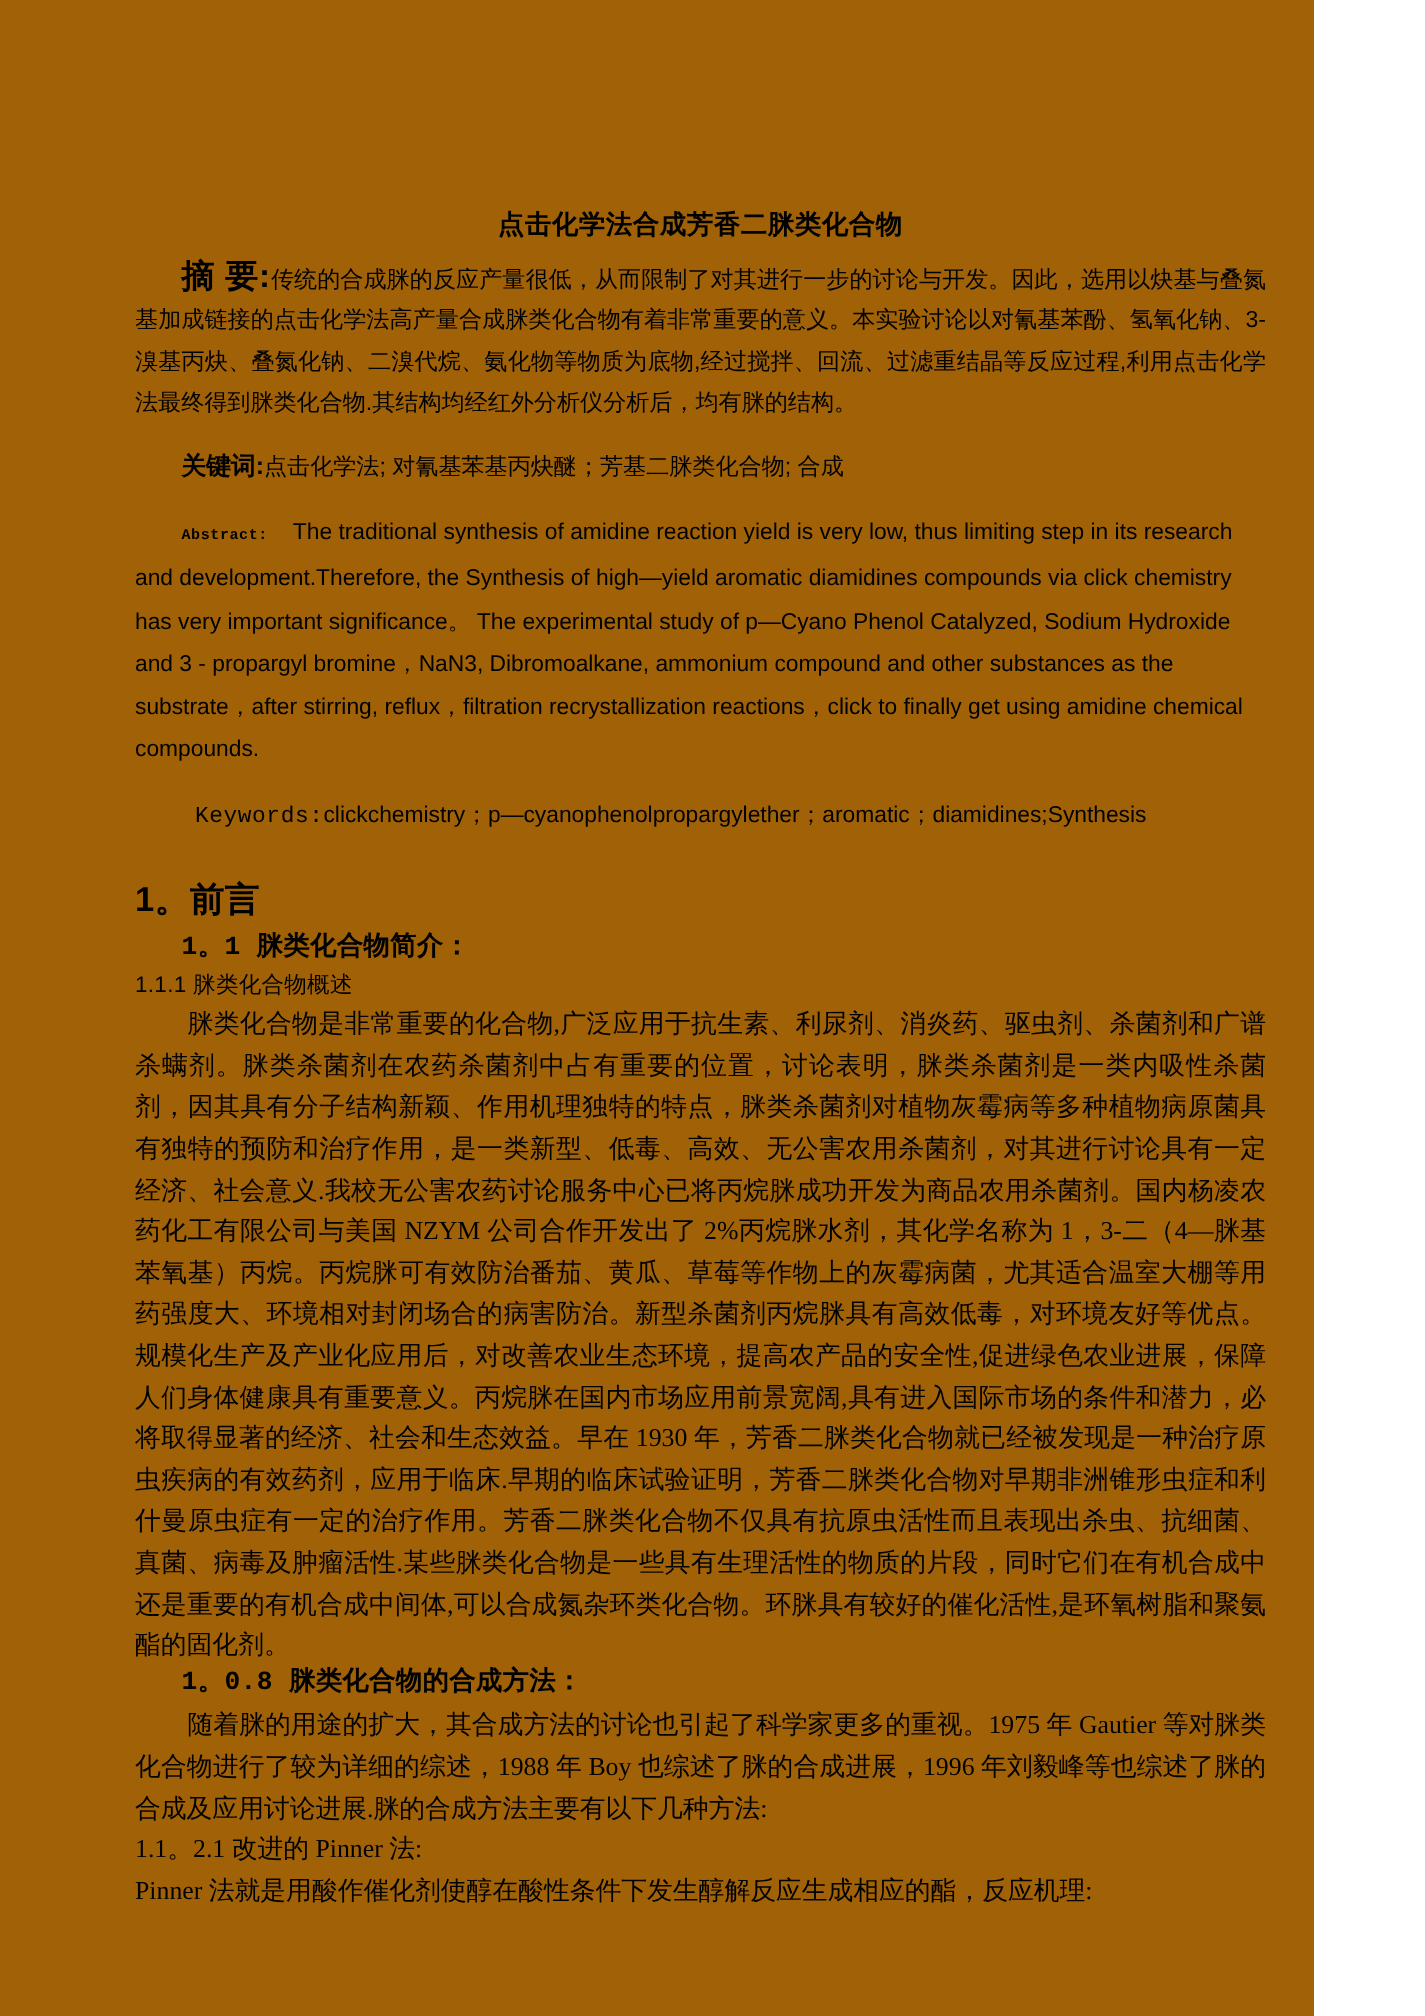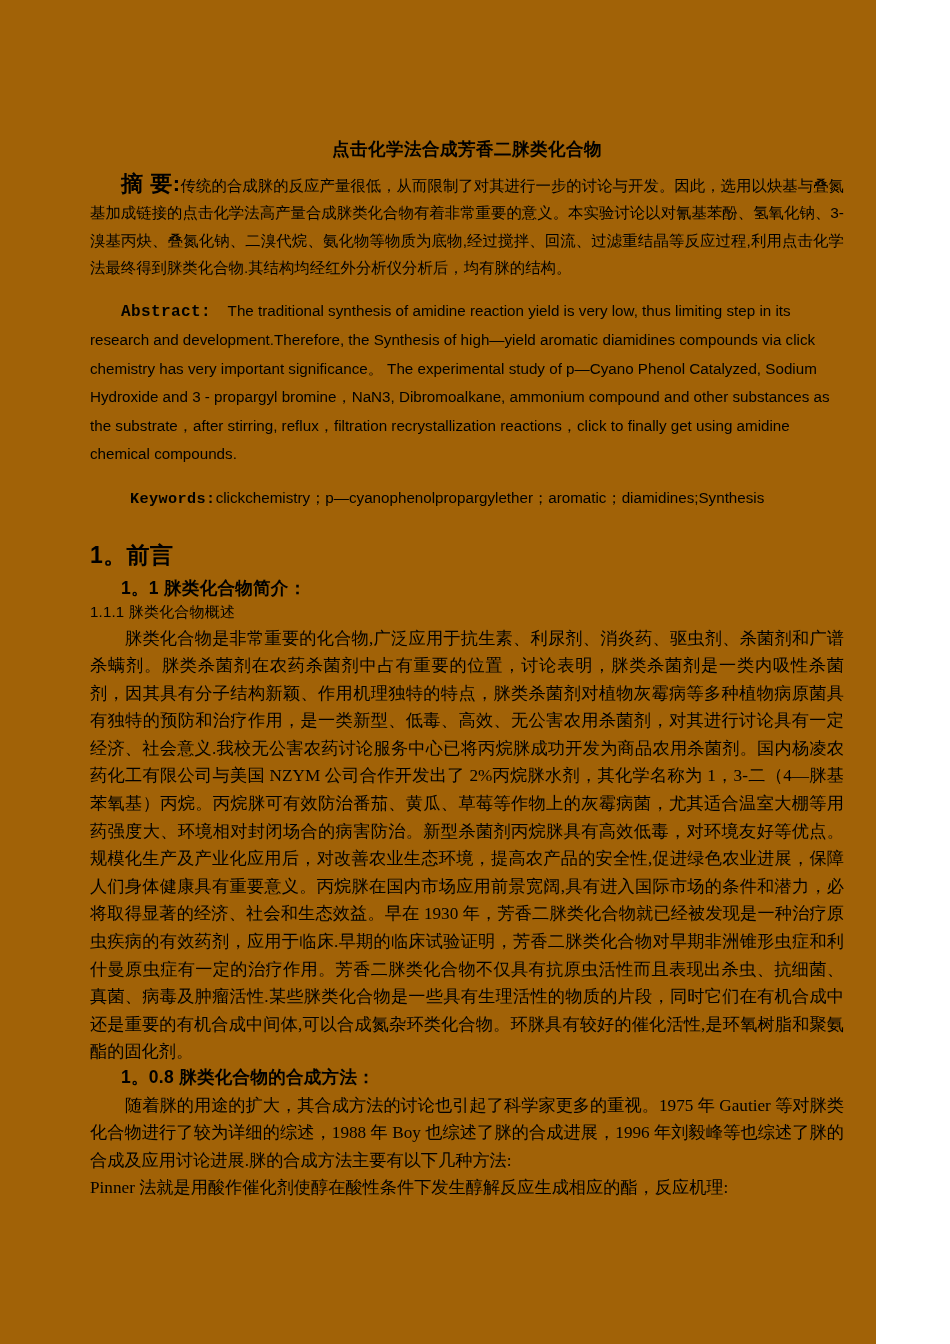--- a/index.html
+++ b/index.html
@@ -77,48 +77,48 @@
     font-family: "Liberation Sans", sans-serif;
     font-size: 15.2px;
     line-height: 28.5px;
     text-indent: 31px;
     margin-top: 0;
     white-space: pre-wrap;
   }
   .en-abstract .lbl {
     font-family: "Liberation Mono", monospace;
     font-weight: bold;
-    font-size: 16px;
+    font-size: 10px;
     letter-spacing: 0.4px;
   }
   .en-keywords {
     font-family: "Liberation Sans", sans-serif;
     font-size: 15.2px;
     line-height: 28.5px;
     text-indent: 40px;
     margin-top: 0;
   }
   .en-keywords .lbl {
     font-family: "Liberation Mono", monospace;
-    font-weight: bold;
+    font-weight: normal;
     font-size: 15.2px;
     letter-spacing: 0.4px;
   }
 
   
   .h1 {
     font-family: "Liberation Sans", sans-serif;
     font-weight: bold;
     font-size: 23px;
     line-height: 1.35;
     margin: 26px 0 6px 0;
     letter-spacing: 0.4px;
   }
   .h2 {
-    font-family: Liberation Sans, sans-serif;
+    font-family: Liberation Mono, monospace;
     font-weight: bold;
     font-size: 17.5px;
     line-height: 1.35;
     margin: 0 0 2px 0;
     text-indent: 31px;
     letter-spacing: 0.3px;
   }
   .h3 {
     font-family: Liberation Sans, sans-serif;
     font-weight: normal;
@@ -149,34 +149,36 @@
 </head>
 <body>
 
 <div class="page">
   <div class="content">
 
     <h1 class="doc-title">点击化学法合成芳香二脒类化合物</h1>
 
     <p class="cn-abstract"><span class="lbl">摘 要:</span><span>传统的合成脒的反应产量很低，从而限制了对其进行一步的讨论与开发。因此，选用以炔基与叠氮基加成链接的点击化学法高产量合成脒类化合物有着非常重要的意义。本实验讨论以对氰基苯酚、氢氧化钠、3-溴基丙炔、叠氮化钠、二溴代烷、氨化物等物质为底物,经过搅拌、回流、过滤重结晶等反应过程,利用点击化学法最终得到脒类化合物.其结构均经红外分析仪分析后，均有脒的结构。</span></p>
 
+    <p class="cn-keywords"><span class="lbl">关键词:</span><span>点击化学法; 对氰基苯基丙炔醚；芳基二脒类化合物; 合成</span></p>
 
     <p class="en-abstract"><span class="lbl">Abstract:</span><span>    The traditional synthesis of amidine reaction yield is very low, thus limiting step in its research and development.Therefore, the Synthesis of high—yield aromatic diamidines compounds via click chemistry has very important significance。 The experimental study of p—Cyano Phenol Catalyzed, Sodium Hydroxide and 3 - propargyl bromine，NaN3, Dibromoalkane, ammonium compound and other substances as the substrate，after stirring, reflux，filtration recrystallization reactions，click to finally get using amidine chemical compounds.</span></p>
 
     <p class="en-keywords"><span class="lbl">Keywords:</span><span>clickchemistry；p—cyanophenolpropargylether；aromatic；diamidines;Synthesis</span></p>
 
     <h2 class="h1">1。前言</h2>
 
     <h3 class="h2">1。1 脒类化合物简介：</h3>
 
     <h4 class="h3">1.1.1 脒类化合物概述</h4>
 
     <p class="body-p">脒类化合物是非常重要的化合物,广泛应用于抗生素、利尿剂、消炎药、驱虫剂、杀菌剂和广谱杀螨剂。脒类杀菌剂在农药杀菌剂中占有重要的位置，讨论表明，脒类杀菌剂是一类内吸性杀菌剂，因其具有分子结构新颖、作用机理独特的特点，脒类杀菌剂对植物灰霉病等多种植物病原菌具有独特的预防和治疗作用，是一类新型、低毒、高效、无公害农用杀菌剂，对其进行讨论具有一定经济、社会意义.我校无公害农药讨论服务中心已将丙烷脒成功开发为商品农用杀菌剂。国内杨凌农药化工有限公司与美国 NZYM 公司合作开发出了 2%丙烷脒水剂，其化学名称为 1，3-二（4—脒基苯氧基）丙烷。丙烷脒可有效防治番茄、黄瓜、草莓等作物上的灰霉病菌，尤其适合温室大棚等用药强度大、环境相对封闭场合的病害防治。新型杀菌剂丙烷脒具有高效低毒，对环境友好等优点。规模化生产及产业化应用后，对改善农业生态环境，提高农产品的安全性,促进绿色农业进展，保障人们身体健康具有重要意义。丙烷脒在国内市场应用前景宽阔,具有进入国际市场的条件和潜力，必将取得显著的经济、社会和生态效益。早在 1930 年，芳香二脒类化合物就已经被发现是一种治疗原虫疾病的有效药剂，应用于临床.早期的临床试验证明，芳香二脒类化合物对早期非洲锥形虫症和利什曼原虫症有一定的治疗作用。芳香二脒类化合物不仅具有抗原虫活性而且表现出杀虫、抗细菌、真菌、病毒及肿瘤活性.某些脒类化合物是一些具有生理活性的物质的片段，同时它们在有机合成中还是重要的有机合成中间体,可以合成氮杂环类化合物。环脒具有较好的催化活性,是环氧树脂和聚氨酯的固化剂。</p>
 
     <h4 class="h2">1。0.8 脒类化合物的合成方法：</h4>
 
     <p class="body-p">随着脒的用途的扩大，其合成方法的讨论也引起了科学家更多的重视。1975 年 Gautier 等对脒类化合物进行了较为详细的综述，1988 年 Boy 也综述了脒的合成进展，1996 年刘毅峰等也综述了脒的合成及应用讨论进展.脒的合成方法主要有以下几种方法:</p>
 
+    <p class="plain-line">1.1。2.1 改进的 Pinner 法:</p>
 
     <p class="plain-line">Pinner 法就是用酸作催化剂使醇在酸性条件下发生醇解反应生成相应的酯，反应机理:</p>
 
   </div>
 </div>
 
 </body></html>

